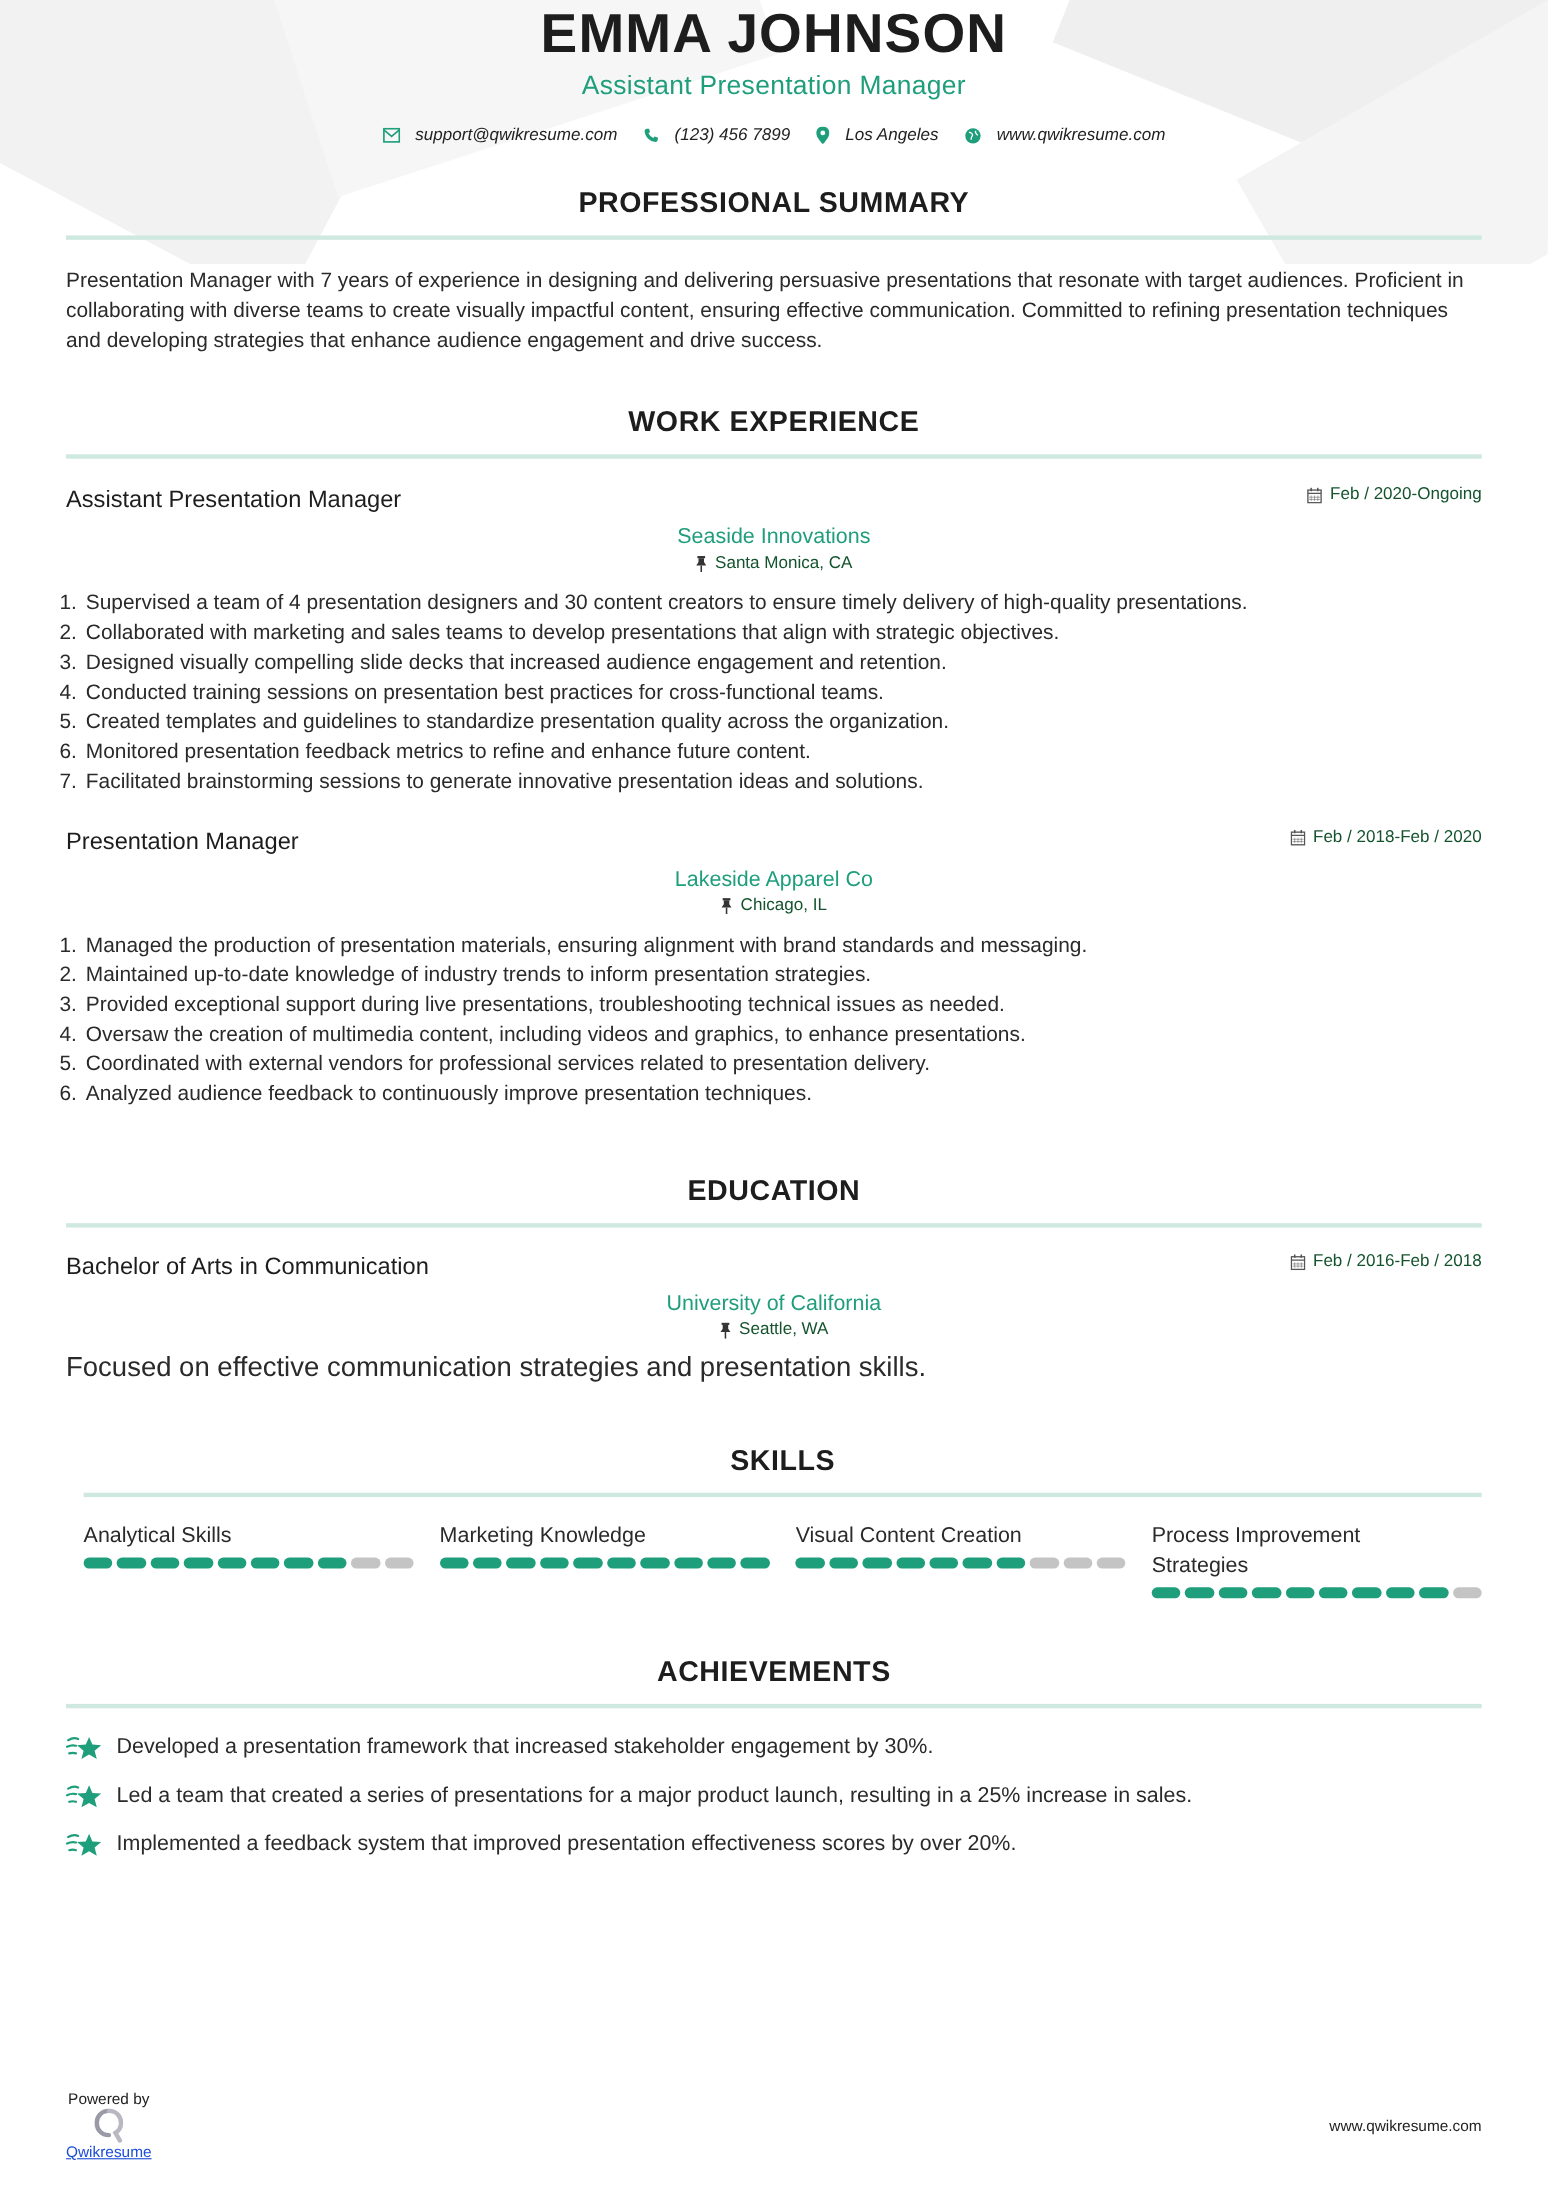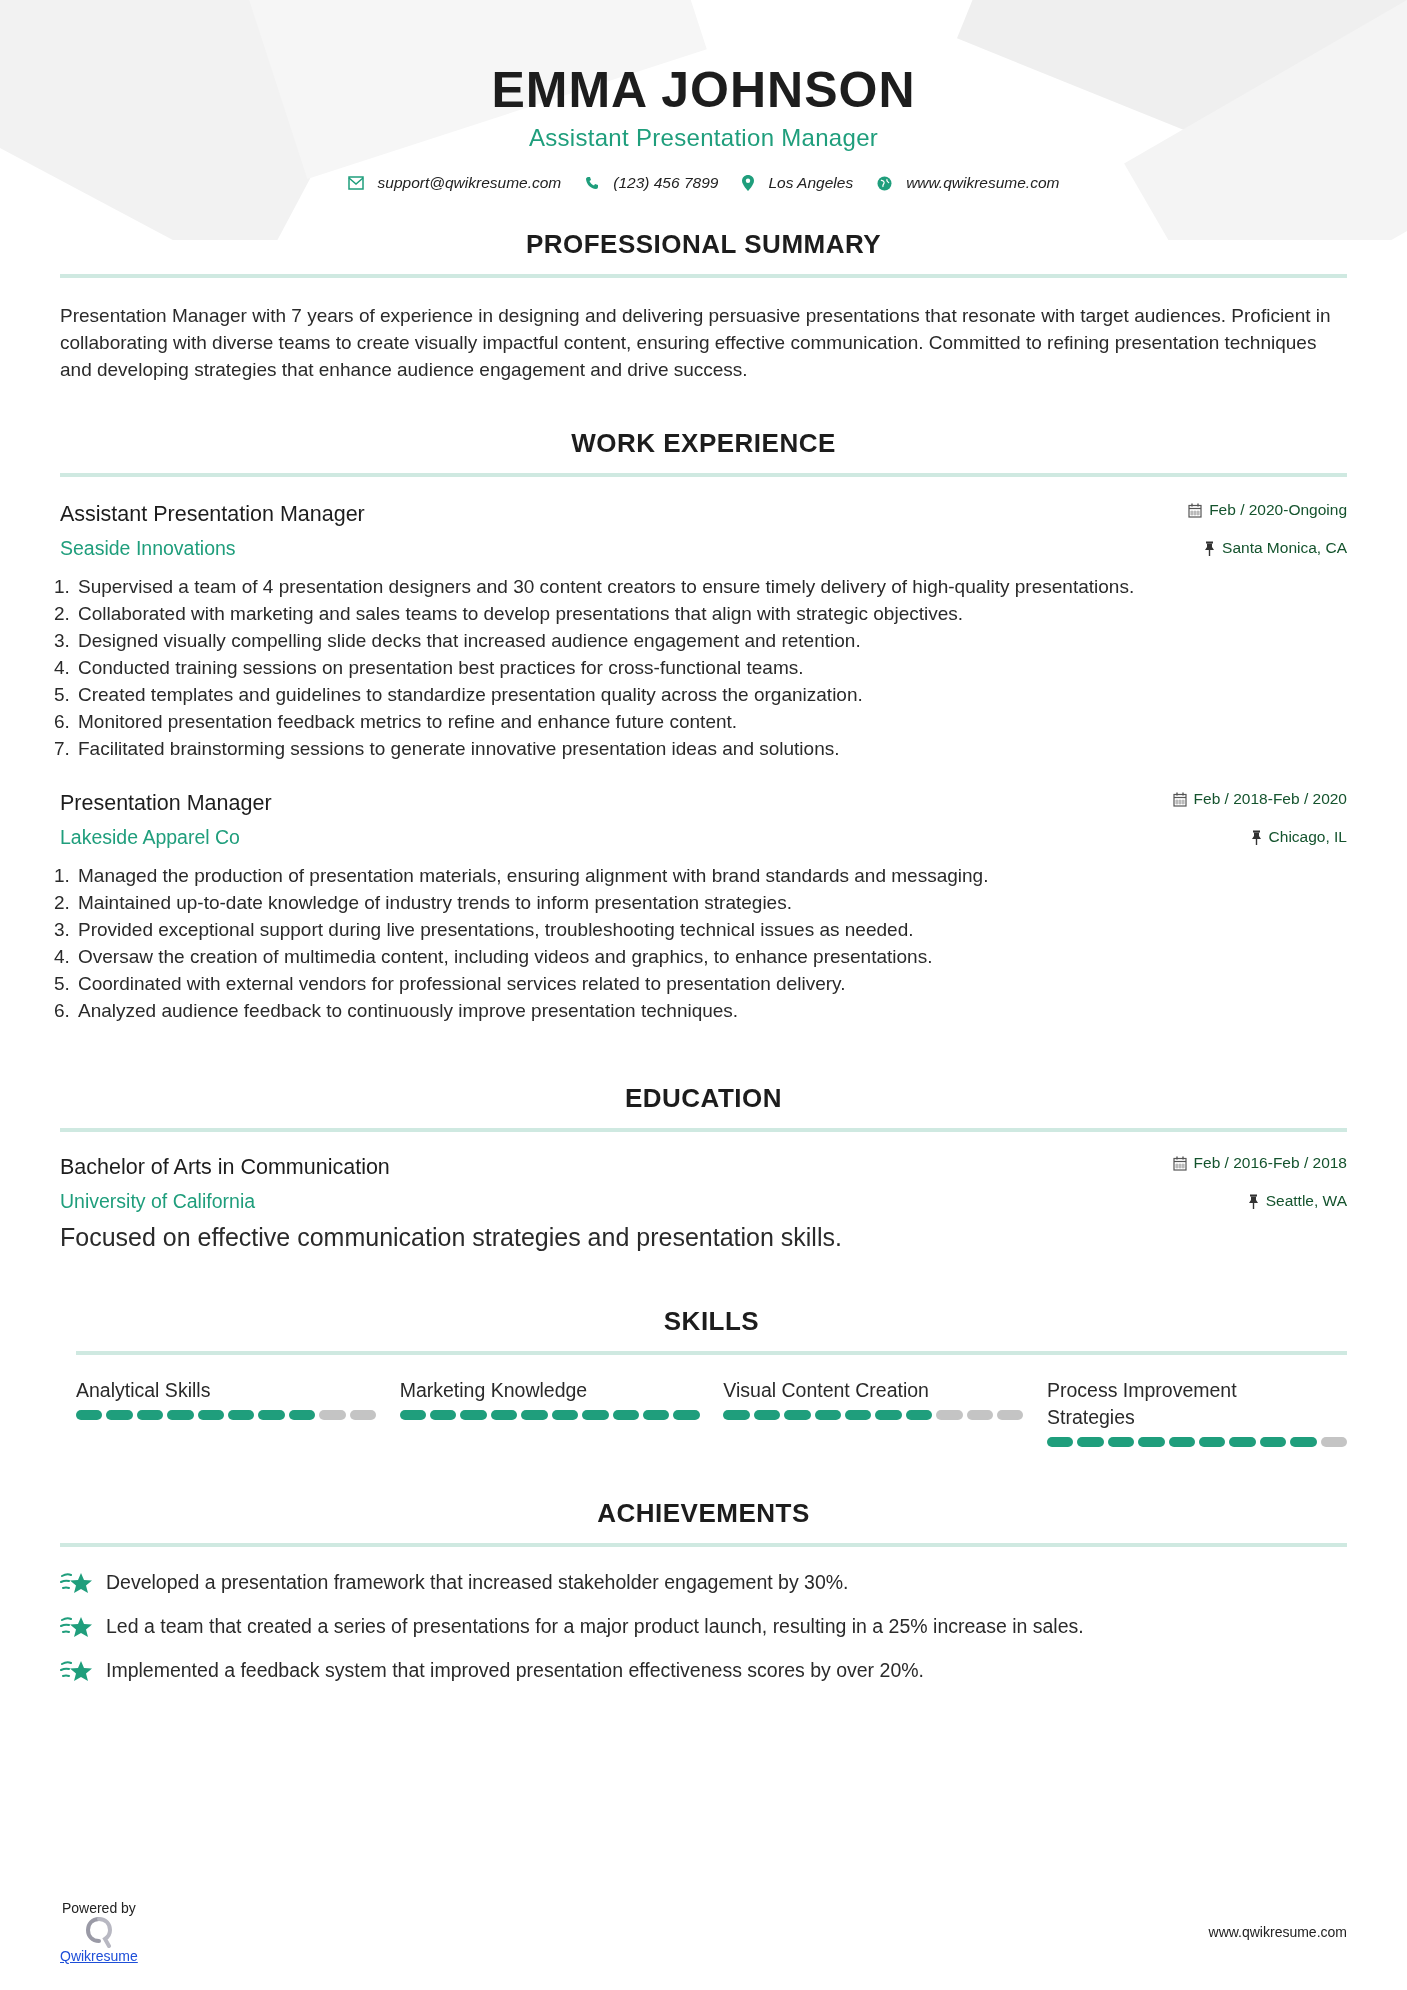--- a/index.html
+++ b/index.html
@@ -4,40 +4,40 @@
 <style>
   * { margin: 0; padding: 0; box-sizing: border-box; }
   html, body { width: 1407px; height: 1990px; background: #fff; }
   body { font-family: "Liberation Sans", "DejaVu Sans", sans-serif; color: #222; position: relative; overflow: hidden; }
 
   .bg-decor { position: absolute; left: 0; top: 0; width: 1407px; height: 240px; overflow: hidden; z-index: 0; }
   .bg-decor .poly { position: absolute; background: #f0f0f0; }
 
   .page { position: relative; z-index: 1; width: 1407px; padding: 0 60px; }
 
-  .header { text-align: center; padding-top: 60px; }
+  .header { text-align: center; }
   .name { font-size: 50px; font-weight: 700; letter-spacing: 1px; color: #1d1d1d; line-height: 60px; }
   .title { font-size: 24px; color: #1f9e7c; margin-top: 2px; line-height: 32px; letter-spacing: 0.3px; }
   .contacts { display: flex; justify-content: center; align-items: center; gap: 0; margin-top: 20px; font-size: 15.5px; color: #222; }
   .contact-item { display: flex; align-items: center; margin: 0 12px; font-style: italic; }
   .contact-item svg { margin-right: 14px; }
 
   .section-title { text-align: center; font-size: 26px; font-weight: 700; letter-spacing: 0.5px; color: #1d1d1d; line-height: 32px; }
   .rule { height: 4px; background: #cfe9e1; margin-top: 14px; }
 
   .summary-sec { margin-top: 36px; }
   .summary { font-size: 19px; line-height: 27px; color: #2a2a2a; margin-top: 24px; }
 
   .work-sec { margin-top: 44px; }
   .job { margin-top: 22px; }
   .job-head { display: flex; justify-content: space-between; align-items: flex-start; }
   .job-title { font-size: 21.5px; font-weight: 500; color: #1d1d1d; line-height: 30px; }
   .meta { font-size: 15.5px; color: #14532d; display: flex; align-items: center; line-height: 22px; }
   .meta svg { margin-right: 7px; }
-  .job-sub { display: flex; justify-content: space-between; align-items: center; margin-top: 6px; }
+  .job-sub { display: flex; justify-content: space-between; align-items: center; margin-top: 6px; flex-direction: column; }
   .company { font-size: 19.5px; color: #1f9e7c; line-height: 26px; }
   ol.bullets { margin-top: 12px; padding-left: 0; list-style: none; counter-reset: b; }
   ol.bullets li { counter-increment: b; font-size: 19px; line-height: 27px; color: #2a2a2a; position: relative; padding-left: 18px; }
   ol.bullets li::before { content: counter(b) "."; position: absolute; left: -6px; }
 
   .edu-sec { margin-top: 58px; }
   .edu-desc { font-size: 25px; line-height: 27px; color: #2a2a2a; margin-top: 10px; }
 
   .skills-sec { margin-top: 54px; margin-left: 16px; }
   .skills { display: flex; justify-content: space-between; margin-top: 22px; }

